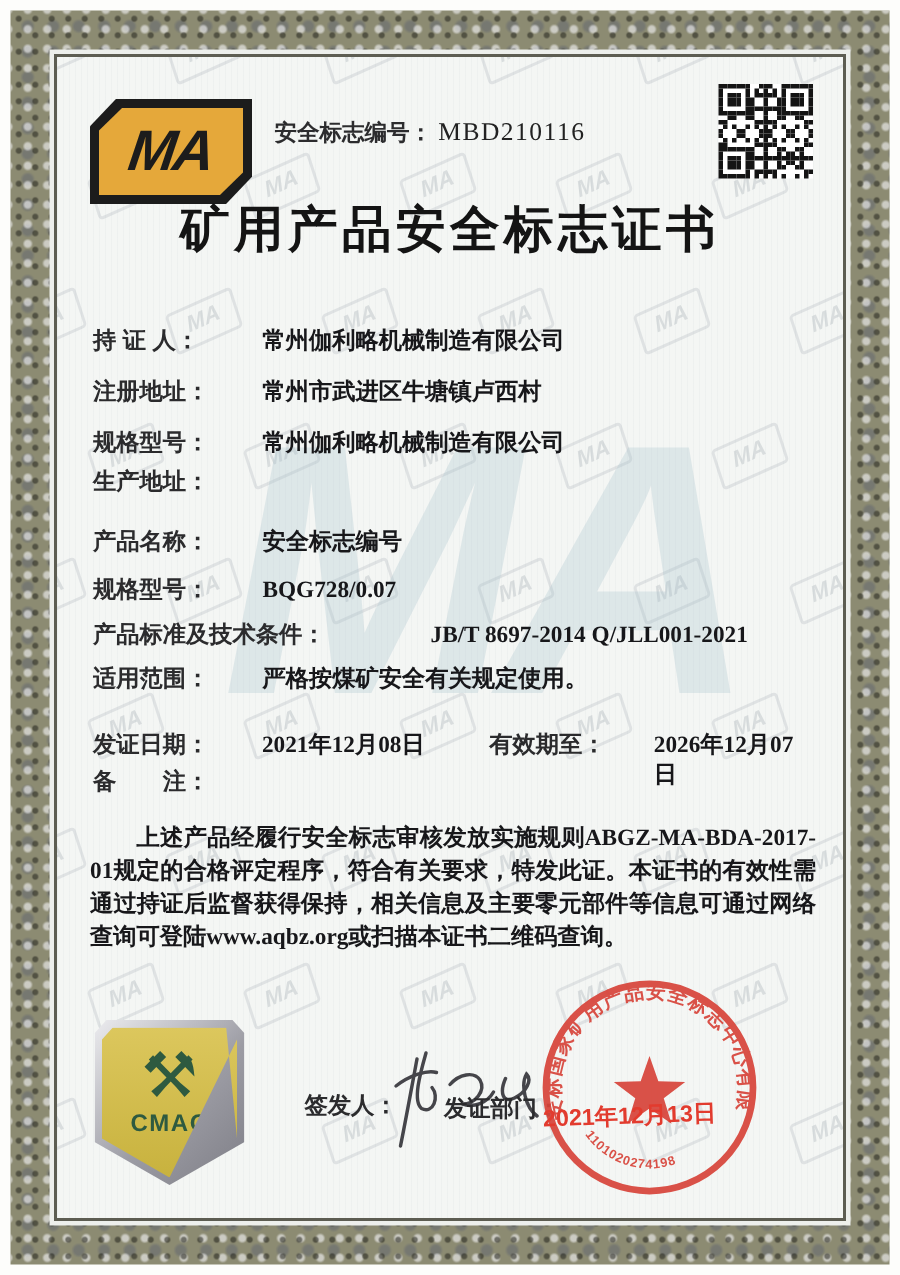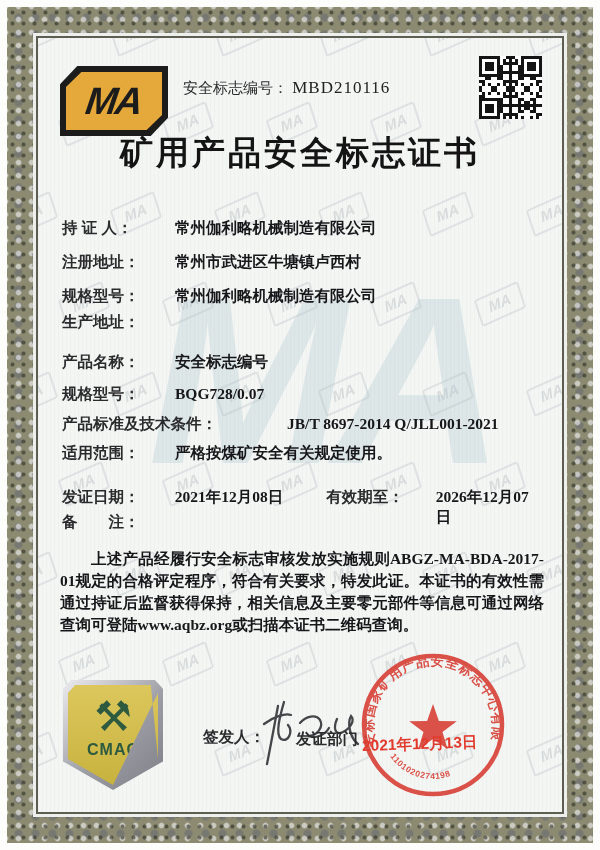--- a/index.html
+++ b/index.html
@@ -27,21 +27,21 @@
   .content{position:absolute;inset:0;z-index:2;}
   
   .ma-logo{position:absolute;left:60px;top:66px;width:108px;height:70px;background:#1c1c1c;
       clip-path:polygon(16% 0,100% 0,100% 74%,84% 100%,0 100%,0 26%);}
   .ma-logo .in{position:absolute;inset:6px;background:#e5a83a;
       clip-path:polygon(16% 0,100% 0,100% 74%,84% 100%,0 100%,0 26%);
       display:flex;align-items:center;justify-content:center;}
   .ma-logo .tx{font:italic 900 38px/1 "Liberation Sans",sans-serif;color:#1c1c1c;
       transform:skewX(-8deg);letter-spacing:-2px;}
   .certno{position:absolute;left:183px;top:78px;font-size:15px;color:#2c2c2e;}
-  .certno b{font-weight:normal;}
+  .certno b{font-weight:bold;}
   .certno .v{font-family:"Liberation Serif",serif;font-size:17px;letter-spacing:1px;color:#222;}
   #qr{position:absolute;left:479px;top:56px;width:63px;height:63px;background:#fff;}
   #qr s{position:absolute;width:3px;height:3px;background:#141414;}
   .title{position:absolute;left:0;top:131px;width:600px;text-align:center;
       font-size:33px;font-weight:900;color:#141414;letter-spacing:3px;}
   
   .fields{position:absolute;left:62px;top:218px;width:482px;}
   .frow{display:flex;height:22px;line-height:20px;}
   .frow .lb{flex:0 0 113px;font-weight:bold;font-size:15.5px;color:#2b2b2d;white-space:nowrap;}
   .frow .lb.wide{flex:0 0 225px;}

